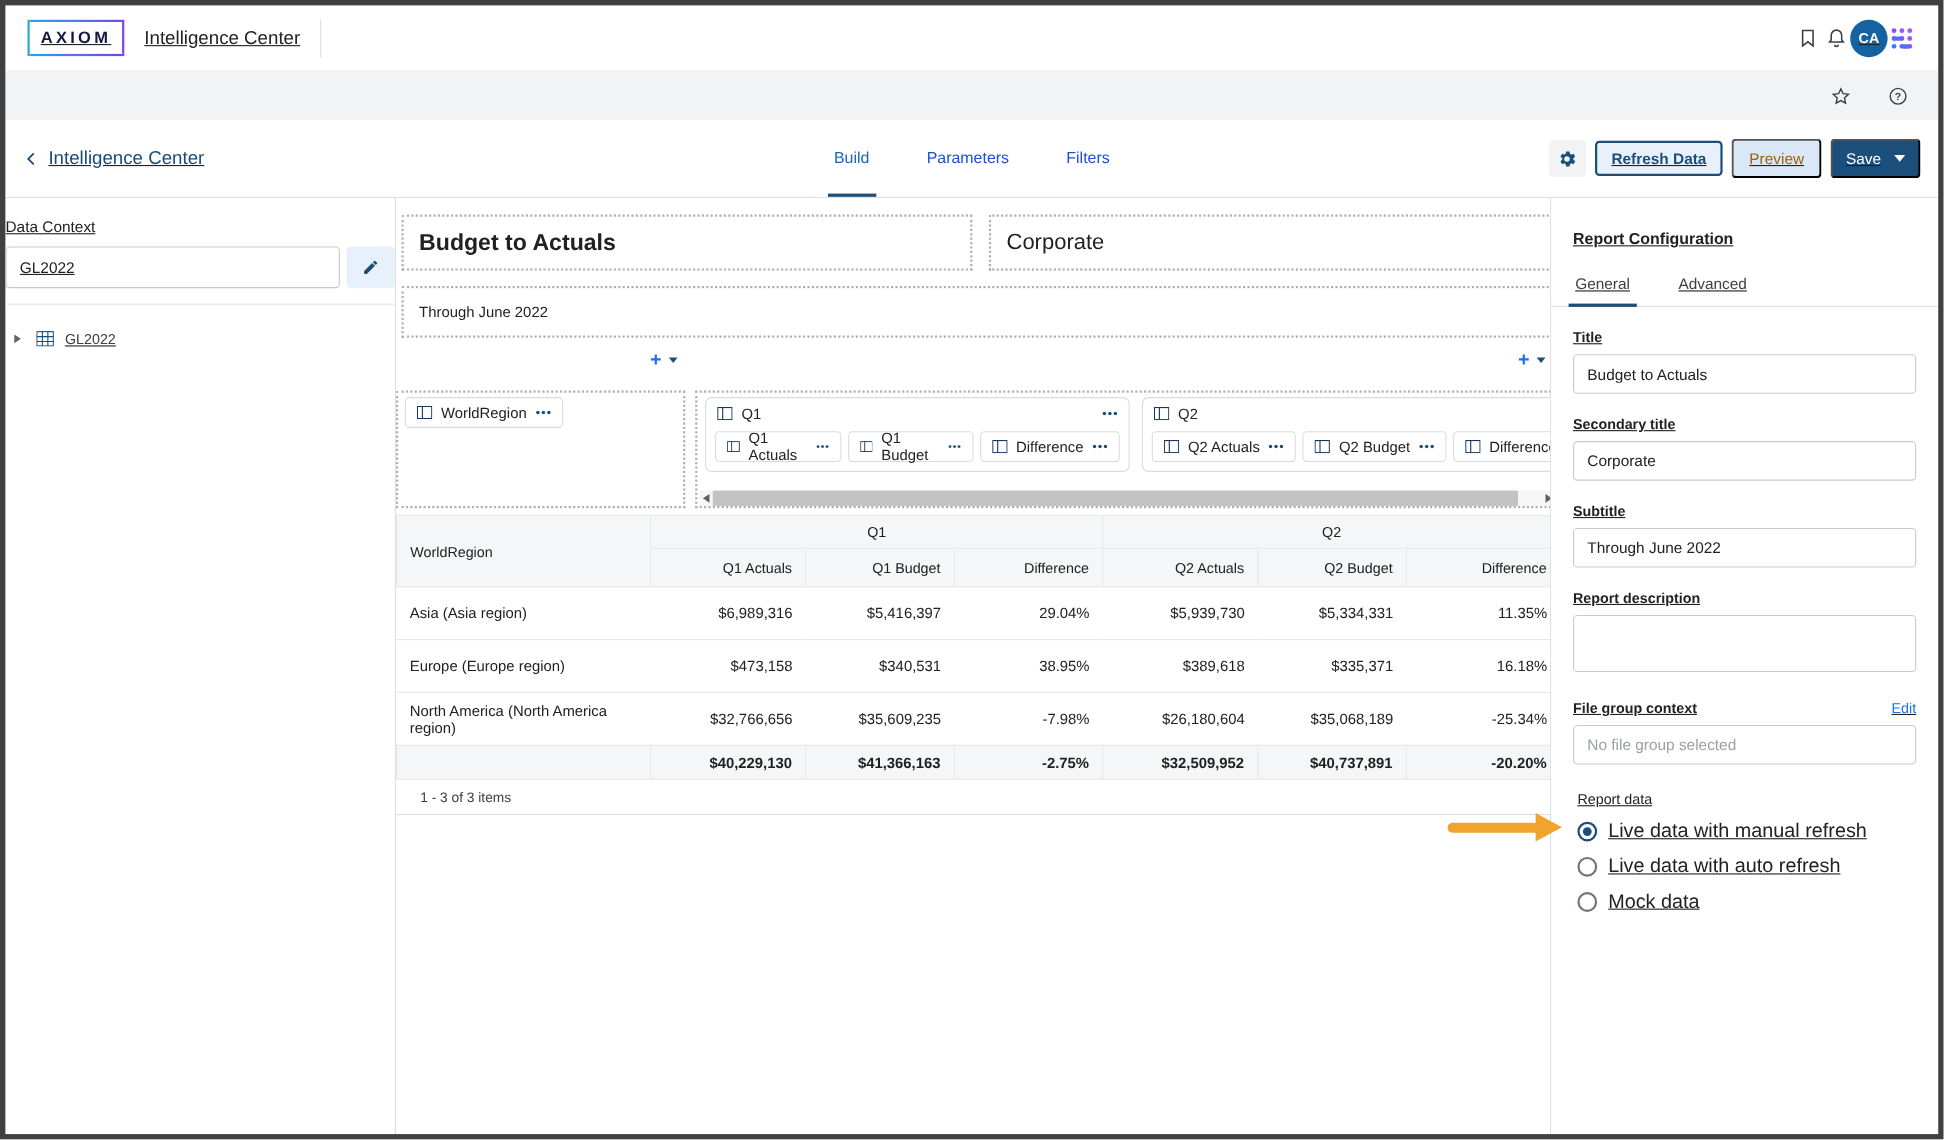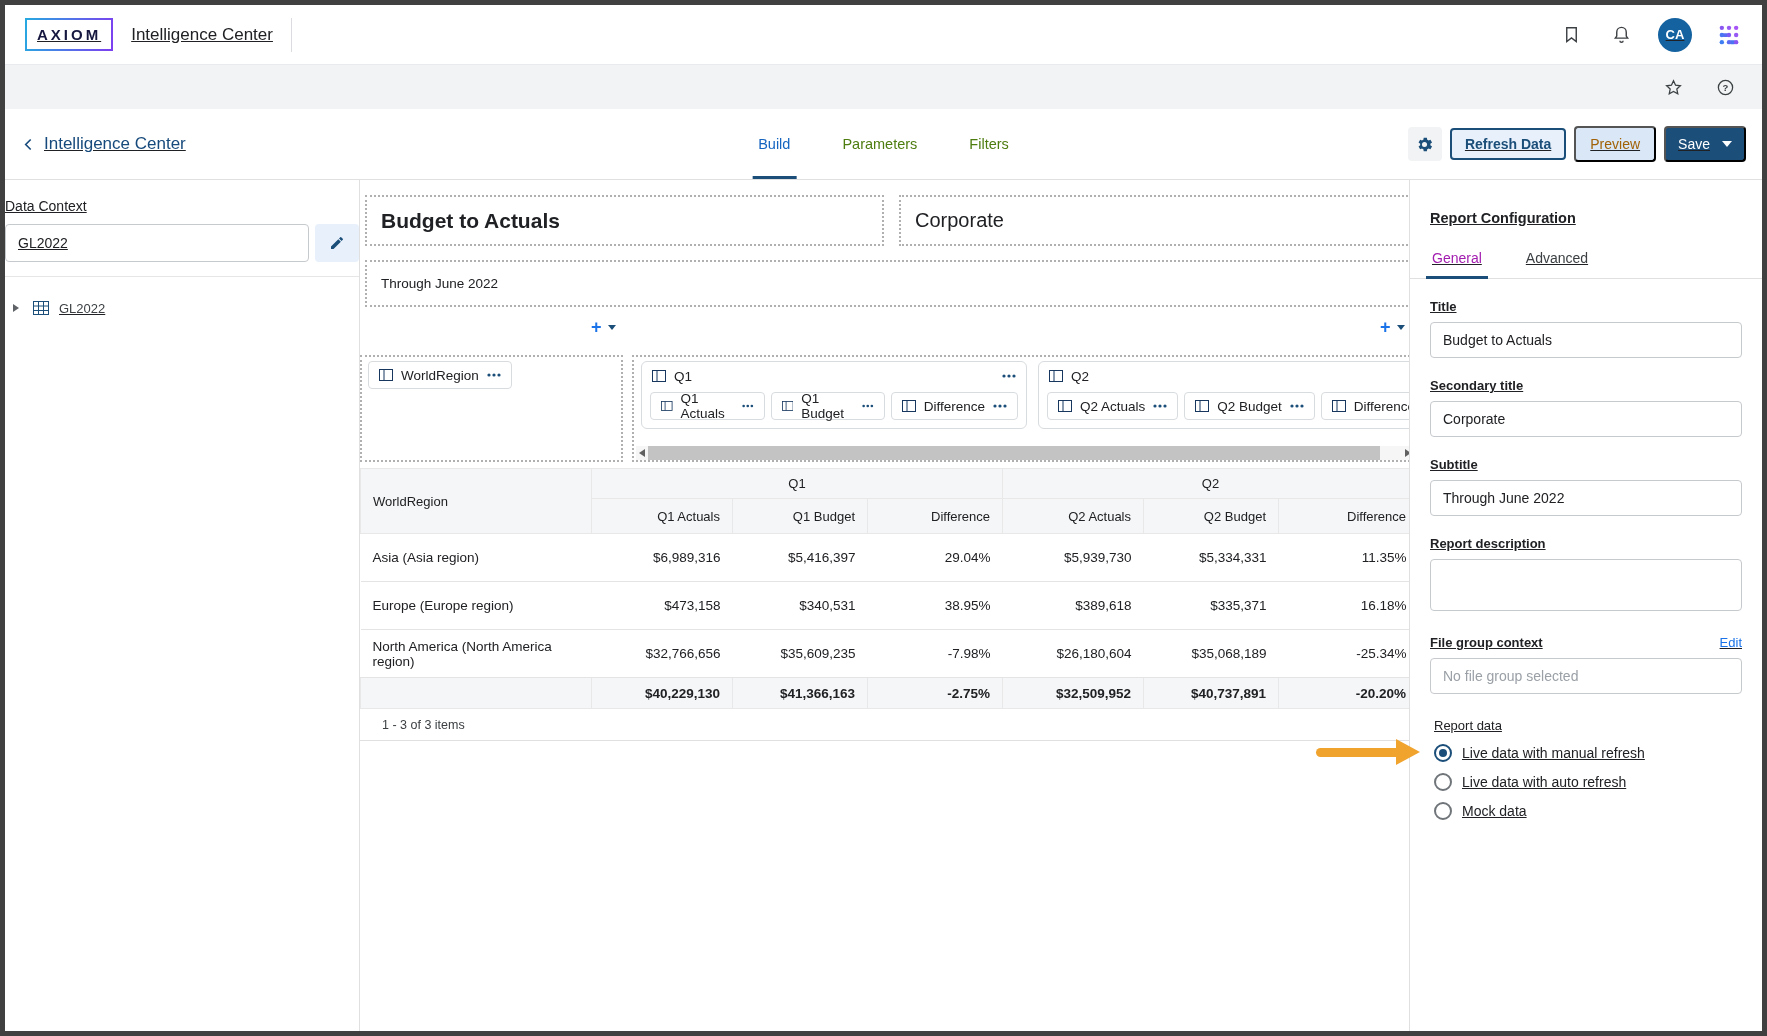--- a/index.html
+++ b/index.html
@@ -5,32 +5,32 @@
   * { margin:0; padding:0; box-sizing:border-box; }
   body { background:#fff; font-family:"Liberation Sans", sans-serif; color:#202124; }
   .app { position:relative; width:1767px; height:1036px; border:5px solid #404040; background:#fff; overflow:hidden;text-decoration:underline; }
 
   
   .topbar { height:60px; display:flex; align-items:center; padding:0 20px; background:#fff; border-bottom:1px solid #e8eaed; }
   .logo-box { display:flex; align-items:center; justify-content:center; padding:6px 10px; border:2px solid; border-image:linear-gradient(100deg,#27a9e1,#7d3ff0) 1; }
   .logo-text { font-size:15px; font-weight:bold; letter-spacing:3px; color:#15173f; }
   .app-title { margin-left:18px; font-size:17px; color:#202124; }
   .topbar-divider { width:1px; height:34px; background:#dadce0; margin-left:18px; }
-  .topbar-right { margin-left:auto; display:flex; align-items:center; gap:24px; }
+  .topbar-right { margin-left:auto; display:flex; align-items:center; }
   .icon-plain { display:flex; align-items:center; justify-content:center; width:26px; height:26px; cursor:pointer; }
   .avatar { width:34px; height:34px; border-radius:50%; background:#1462a0; color:#fff; font-size:13px; font-weight:bold; display:flex; align-items:center; justify-content:center; }
 
   
   .utilbar { height:44px; background:#f1f3f4; display:flex; align-items:center; justify-content:flex-end; gap:26px; padding-right:24px; }
 
   
   .toolbar { position:relative; height:70px; background:#fff; display:flex; align-items:center; padding:0 16px; }
   .back-link { display:flex; align-items:center; gap:8px; color:#174a7c; font-size:17px; cursor:pointer; }
   .tabs { position:absolute; left:50%; transform:translateX(-50%); top:0; bottom:0; display:flex; gap:48px; }
-  .tab { position:relative; display:flex; align-items:center; font-size:14.5px; color:#4d7c0f; cursor:pointer; padding:0 2px; }
+  .tab { position:relative; display:flex; align-items:center; font-size:14.5px; color:#1d4ed8; cursor:pointer; padding:0 2px; }
   .tab.active { color:#1565c0; }
   .tab.active::after { content:""; position:absolute; left:-4px; right:-4px; bottom:0; height:3px; background:#1b4e79; }
   .actions { margin-left:auto; display:flex; align-items:center; gap:8px; }
   .btn { border-radius:4px; font-size:14px; display:flex; align-items:center; justify-content:center; cursor:pointer; font-family:inherit; }
   .btn-icon { width:34px; height:34px; background:#f1f3f4; }
   .btn-refresh { padding:6px 13px; border:2px solid #1b4e79; background:#e8f1fb; color:#1b4e79; font-weight:bold; }
   .btn-preview { padding:8px 14px; background:#d9e7f6; color:#a16207; }
   .btn-save { padding:8px 12px; background:#1b4e79; color:#fff; gap:12px; }
   .caret-down { width:0; height:0; border-left:5px solid transparent; border-right:5px solid transparent; border-top:6px solid #fff; }
 
@@ -87,35 +87,35 @@
   table.report tr.data-row { height:48px; }
   table.report tr.total-row { height:31px; }
   table.report tr.total-row td { background:#f5f6f7; font-weight:bold; border:1px solid #e8e8e8; padding:4px 12px; }
   .table-footer { height:32px; border-bottom:1px solid #e0e0e0; display:flex; align-items:center; padding-left:22px; font-size:12.5px; color:#3c4043; }
 
   
   .config { width:353px; flex:none; border-left:1px solid #e0e0e0; background:#fff; padding:0 20px; }
   .config-title { margin-top:30px; font-size:14.5px; font-weight:bold; color:#202124; }
   .config-tabs { display:flex; gap:40px; margin:16px -20px 0; padding:0 20px; border-bottom:1px solid #e0e0e0; }
   .config-tab { position:relative; font-size:14px; color:#3c4043; padding:8px 2px 12px; cursor:pointer; }
-  .config-tab.active { color:#a21caf; }
+  .config-tab.active { color:#404040; }
   .config-tab.active::after { content:""; position:absolute; left:-4px; right:-4px; bottom:-1px; height:3px; background:#1b4e79; }
   .cfg-label { margin-top:20px; margin-bottom:8px; font-size:13px; font-weight:bold; color:#202124; }
   .cfg-input { width:100%; height:36px; border:1px solid #c6cacd; border-radius:4px; padding:0 12px; font-size:14px; color:#202124; font-family:inherit; }
   .cfg-input::placeholder { color:#9aa0a6; }
   .cfg-textarea { width:100%; height:52px; border:1px solid #c6cacd; border-radius:4px; resize:none; font-family:inherit; font-size:14px; padding:8px 12px; }
   .cfg-row { display:flex; align-items:flex-end; justify-content:space-between; }
   .edit-link { font-size:13px; color:#1a73e8; cursor:pointer; margin-bottom:8px; }
   .report-data { margin-top:24px; margin-left:4px; }
   .rd-label { font-size:13px; color:#202124; }
   .radio-row { display:flex; align-items:center; gap:10px; margin-top:11px; cursor:pointer; }
   .radio { width:18px; height:18px; border-radius:50%; border:2px solid #70757a; position:relative; flex:none; }
   .radio.checked { border-color:#1b4e79; }
   .radio.checked::after { content:""; position:absolute; left:3px; top:3px; width:8px; height:8px; border-radius:50%; background:#1b4e79; }
-  .radio-label { font-size:14px; color:#202124; }
+  .radio-label { font-size:18px; color:#202124; }
 
   
   .pointer-arrow { position:absolute; left:1311px; top:558px; width:104px; height:28px; z-index:50; pointer-events:none; }
   .pa-shaft { position:absolute; left:0; top:10px; height:9px; right:20px; background:#f0a42e; border-radius:5px; }
   .pa-head { position:absolute; right:0; top:1px; width:0; height:0; border-top:13px solid transparent; border-bottom:13px solid transparent; border-left:24px solid #f0a42e; }
 </style>
 </head>
 <body>
 
 <div class="app">

